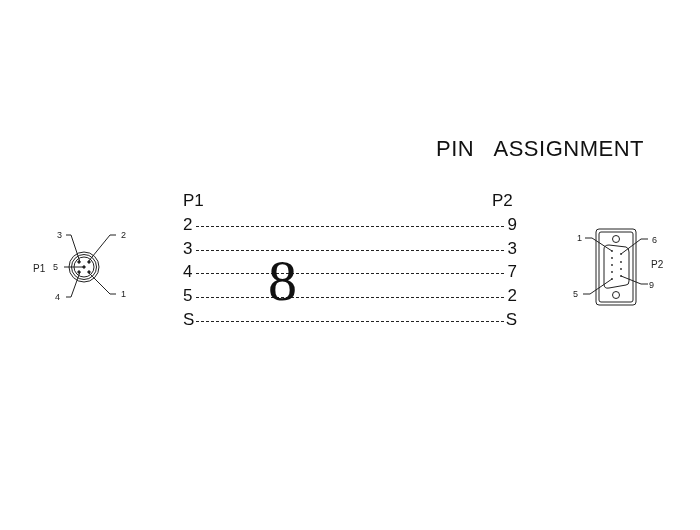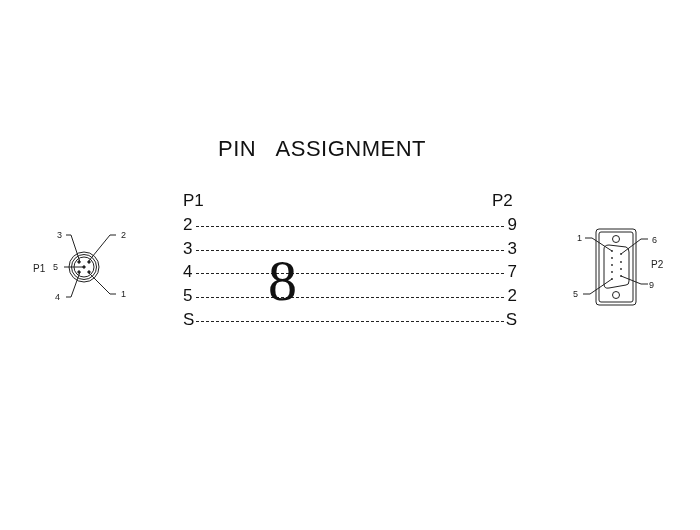--- a/index.html
+++ b/index.html
@@ -1,18 +1,18 @@
 <!DOCTYPE html>
 <html><head>
 <meta charset="utf-8">
 <style>
   html, body { margin:0; padding:0; background:#ffffff; }
   body { width:700px; height:530px; position:relative; overflow:hidden;
          font-family:"Liberation Sans", sans-serif; color:#111; }
-  .title { position:absolute; left:0; width:644px; top:136px; text-align:center;
+  .title { position:absolute; left:0; width:644px; top:136px; text-align:right;
            font-size:22px; letter-spacing:0.5px; word-spacing:14px; }
   .hdr { position:absolute; top:191px; font-size:17px; }
   .row { position:absolute; left:183px; width:334px; height:22px; font-size:17px; }
   .row .l { position:absolute; left:0; top:0; }
   .row .r { position:absolute; right:0; top:0; }
   .row .dash { position:absolute; left:13px; right:13px; top:11px; border-top:1.5px dashed #222; }
   .eight { position:absolute; left:268px; top:252px; font-family:"Liberation Serif", serif;
            font-size:58px; line-height:58px; background:transparent; }
   svg text { font-family:"Liberation Sans", sans-serif; }
 </style>

